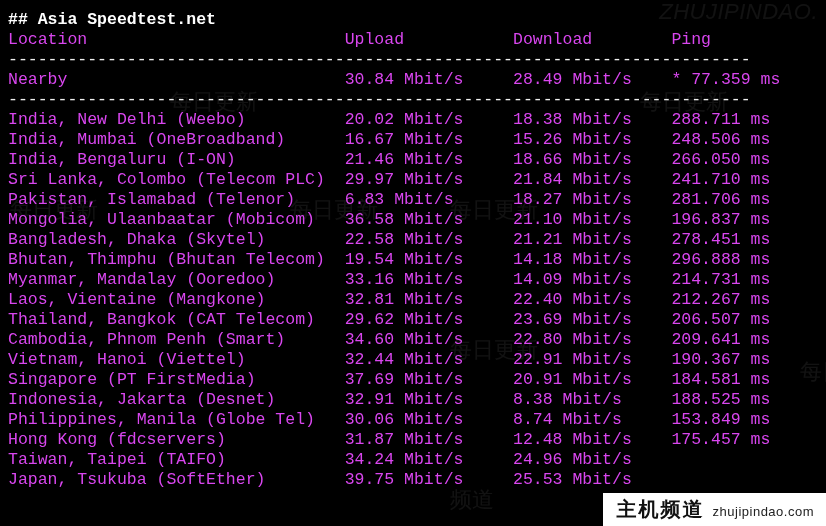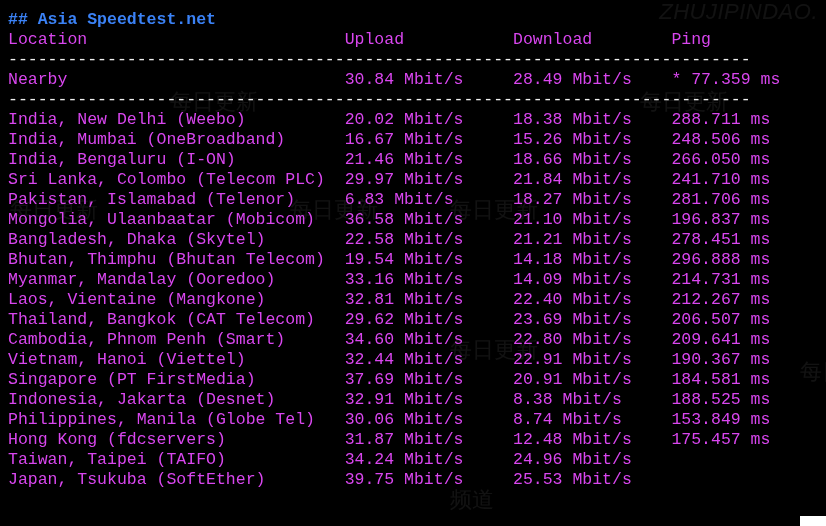--- a/index.html
+++ b/index.html
@@ -15,21 +15,21 @@
     overflow: hidden;
     position: relative;
   }
   .terminal {
     padding: 10px 8px;
     white-space: pre;
     position: relative;
     z-index: 2;
   }
   .header {
-    color: #3b82f6;
+    color: #ffffff;
     font-weight: bold;
   }
   .row {
     color: #d946ef;
   }
   .dash {
     color: #eeeeee;
   }
   
   .wm {
@@ -91,13 +91,15 @@
 <div class="wm midC">每日更新</div>
 <div class="wm midD">每日更新</div>
 <div class="wm midE">每日更新</div>
 <div class="wm midF">每日更新</div>
 <div class="wm midG">每日更新</div>
 <div class="wm midH">频道</div>
 
 <div class="terminal" id="term"><div class="header">## Asia Speedtest.net</div><div class="row"></div><div class="row">Location                          Upload           Download        Ping</div><div class="dash">---------------------------------------------------------------------------</div><div class="row">Nearby                            30.84 Mbit/s     28.49 Mbit/s    * 77.359 ms</div><div class="dash">---------------------------------------------------------------------------</div><div class="row">India, New Delhi (Weebo)          20.02 Mbit/s     18.38 Mbit/s    288.711 ms</div><div class="row">India, Mumbai (OneBroadband)      16.67 Mbit/s     15.26 Mbit/s    248.506 ms</div><div class="row">India, Bengaluru (I-ON)           21.46 Mbit/s     18.66 Mbit/s    266.050 ms</div><div class="row">Sri Lanka, Colombo (Telecom PLC)  29.97 Mbit/s     21.84 Mbit/s    241.710 ms</div><div class="row">Pakistan, Islamabad (Telenor)     6.83 Mbit/s      18.27 Mbit/s    281.706 ms</div><div class="row">Mongolia, Ulaanbaatar (Mobicom)   36.58 Mbit/s     21.10 Mbit/s    196.837 ms</div><div class="row">Bangladesh, Dhaka (Skytel)        22.58 Mbit/s     21.21 Mbit/s    278.451 ms</div><div class="row">Bhutan, Thimphu (Bhutan Telecom)  19.54 Mbit/s     14.18 Mbit/s    296.888 ms</div><div class="row">Myanmar, Mandalay (Ooredoo)       33.16 Mbit/s     14.09 Mbit/s    214.731 ms</div><div class="row">Laos, Vientaine (Mangkone)        32.81 Mbit/s     22.40 Mbit/s    212.267 ms</div><div class="row">Thailand, Bangkok (CAT Telecom)   29.62 Mbit/s     23.69 Mbit/s    206.507 ms</div><div class="row">Cambodia, Phnom Penh (Smart)      34.60 Mbit/s     22.80 Mbit/s    209.641 ms</div><div class="row">Vietnam, Hanoi (Viettel)          32.44 Mbit/s     22.91 Mbit/s    190.367 ms</div><div class="row">Singapore (PT FirstMedia)         37.69 Mbit/s     20.91 Mbit/s    184.581 ms</div><div class="row">Indonesia, Jakarta (Desnet)       32.91 Mbit/s     8.38 Mbit/s     188.525 ms</div><div class="row">Philippines, Manila (Globe Tel)   30.06 Mbit/s     8.74 Mbit/s     153.849 ms</div><div class="row">Hong Kong (fdcservers)            31.87 Mbit/s     12.48 Mbit/s    175.457 ms</div><div class="row">Taiwan, Taipei (TAIFO)            34.24 Mbit/s     24.96 Mbit/s    </div><div class="row">Japan, Tsukuba (SoftEther)        39.75 Mbit/s     25.53 Mbit/s    </div></div>
 
 <div class="brand-box">
+  <span class="cn">主机频道</span>
+  <span class="en">zhujipindao.com</span>
 </div>
 
 </body></html>

